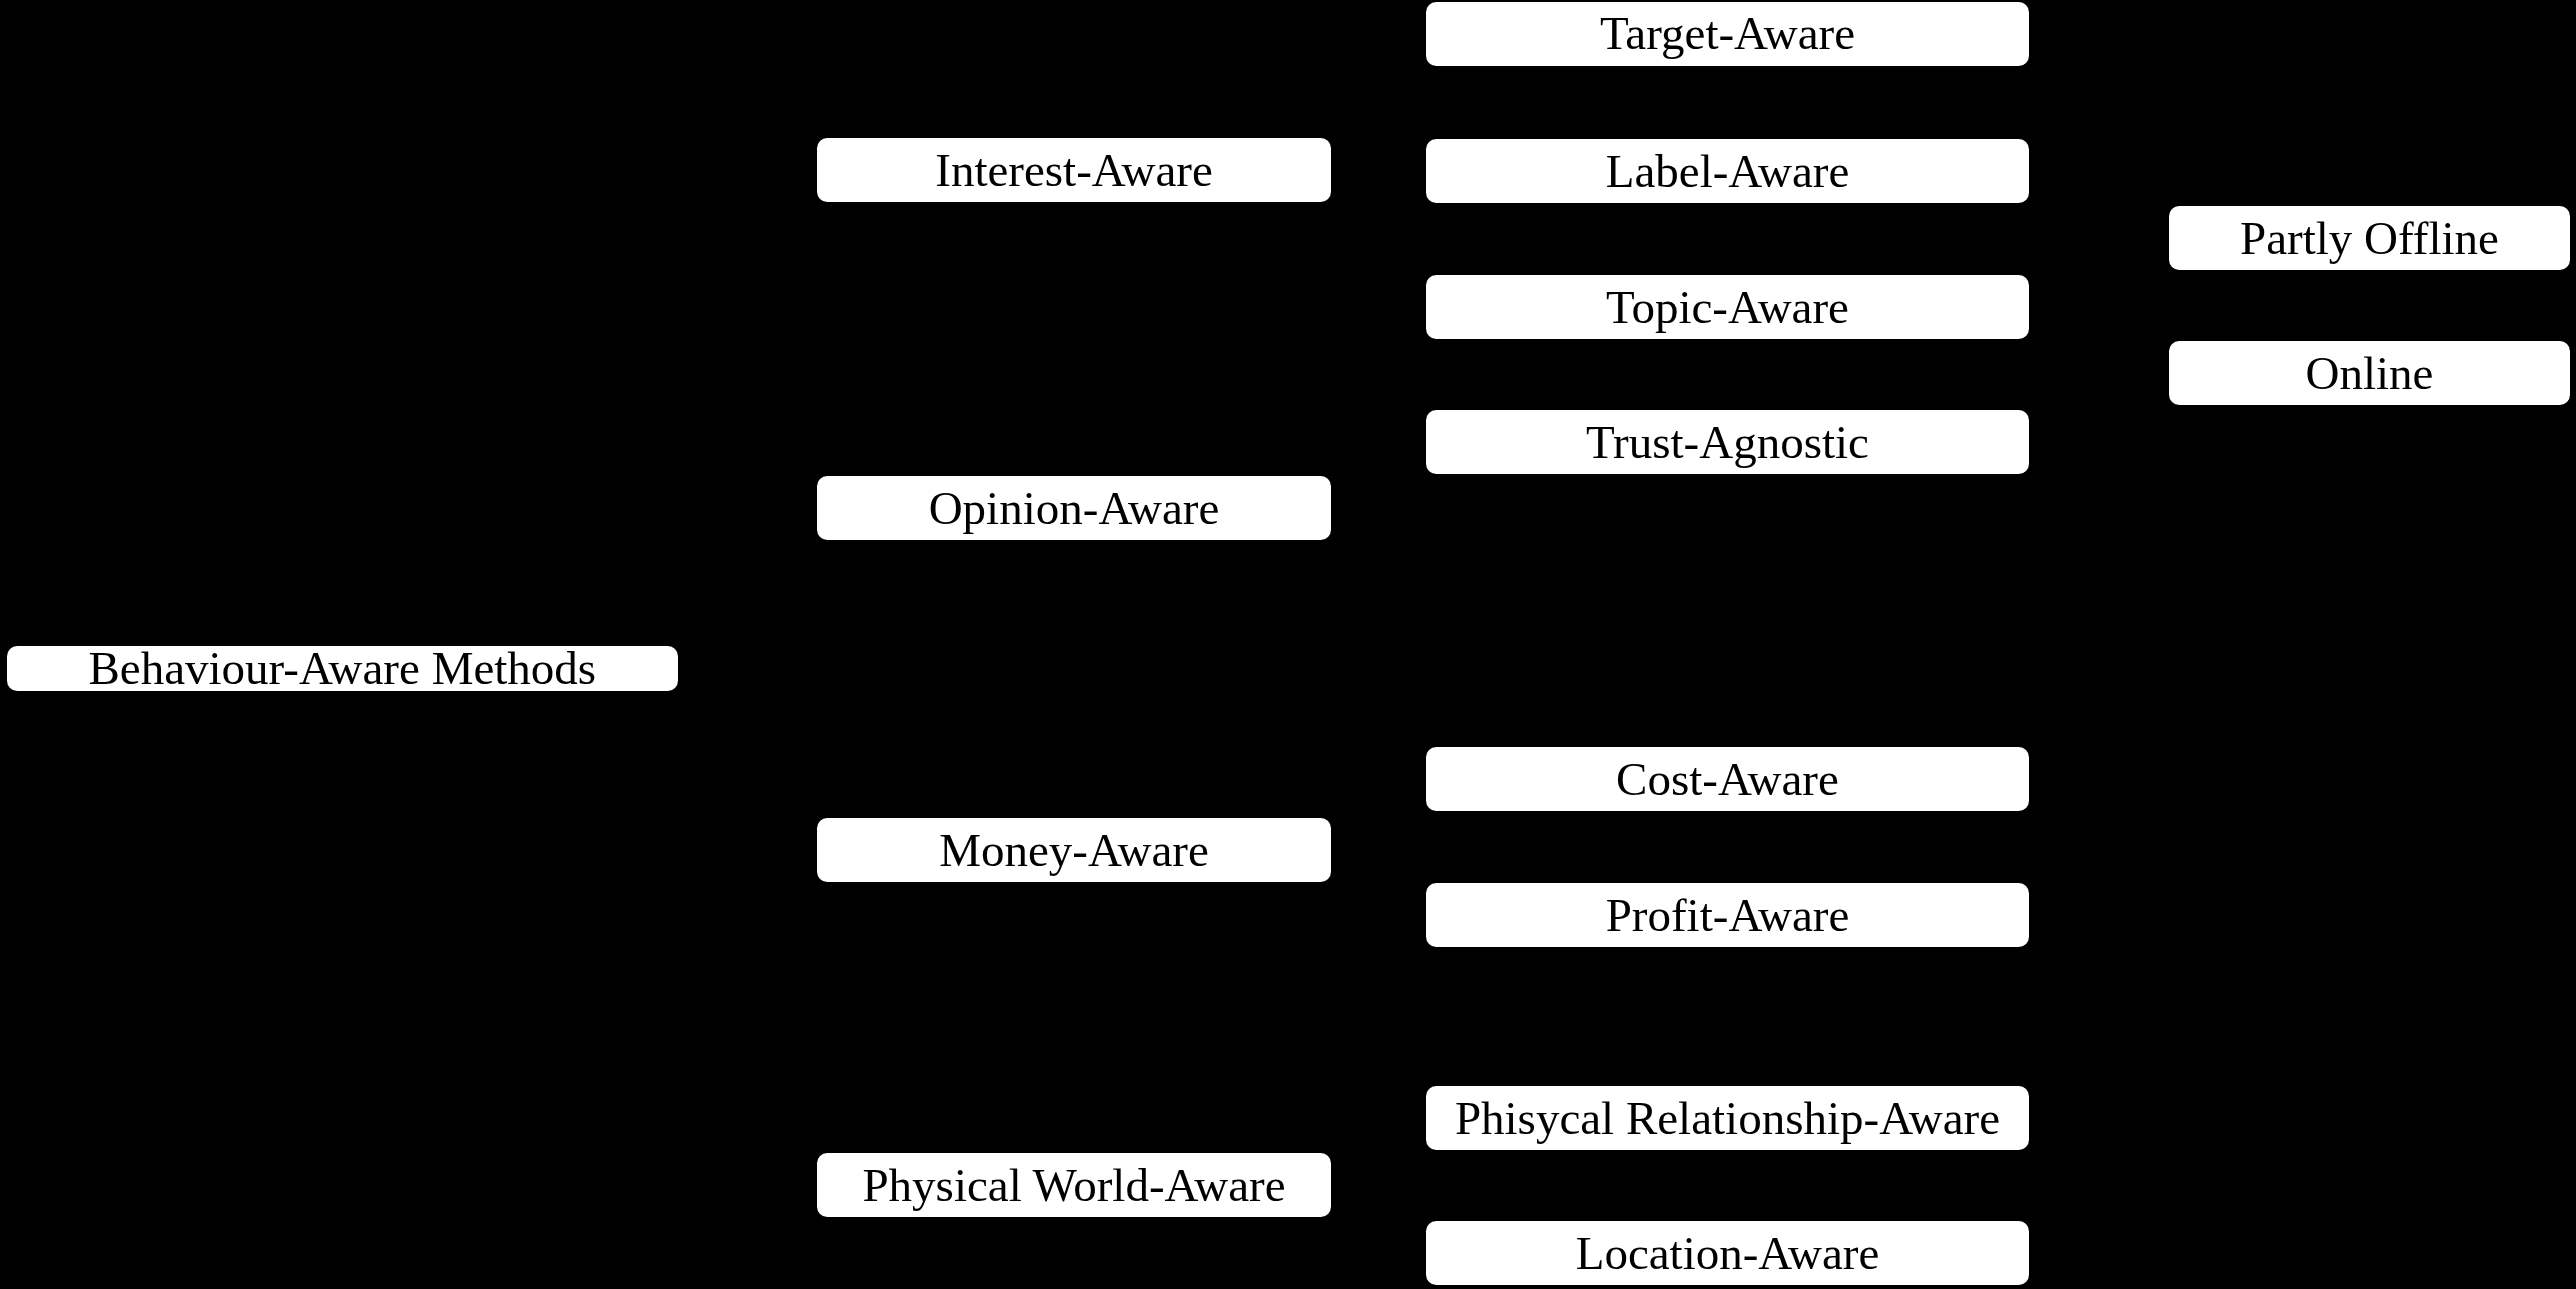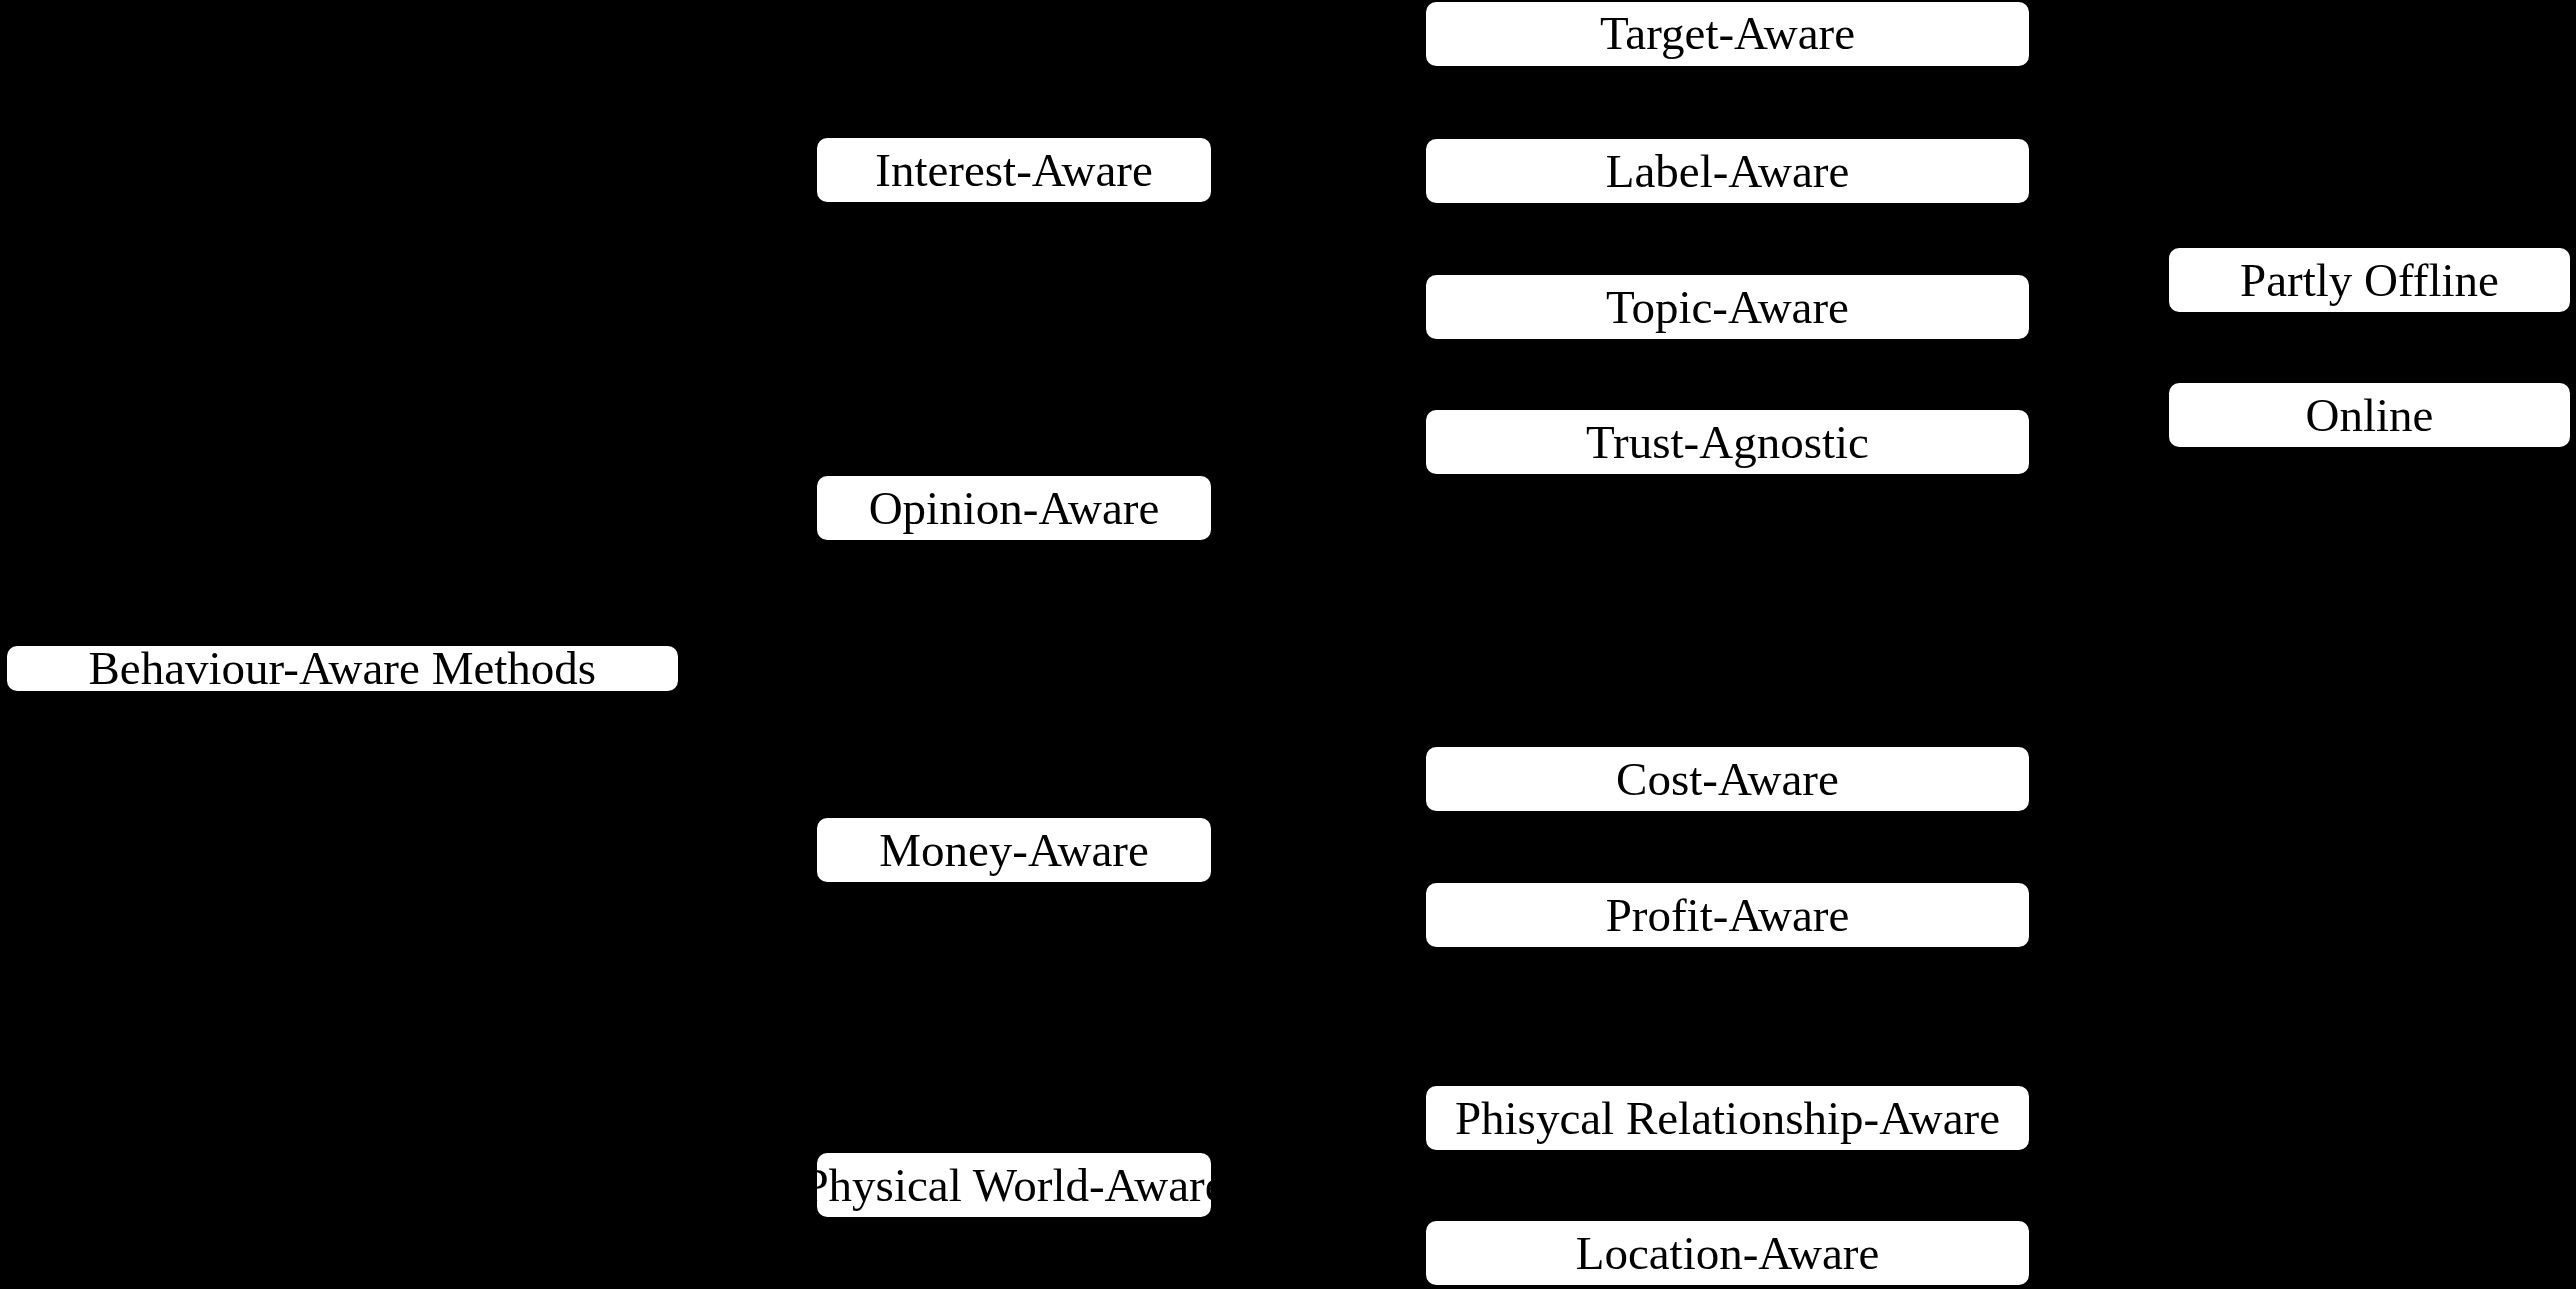--- a/index.html
+++ b/index.html
@@ -24,23 +24,23 @@
     border-radius: 10.2px;
     display: flex;
     align-items: center;
     justify-content: center;
     font-size: 47px;
     line-height: 1;
     white-space: nowrap;
     text-align: center;
   }
   .col-root { left: 6.8px;    width: 671px; height: 45px; }
-  .col-2    { left: 817px;  width: 394px; }
+  .col-2    { left: 817px;  width: 514px; }
   .col-3    { left: 1426px; width: 603px; }
-  .col-4    { left: 2169px; width: 401px; margin-top: 42px; }
+  .col-4    { left: 2169px; width: 401px; }
 </style>
 </head>
 <body>
 
 <div class="canvas">
 
   <div class="node col-root" style="top:646px">Behaviour-Aware Methods</div>
 
   <div class="node col-2" style="top:138px">Interest-Aware</div>
 

